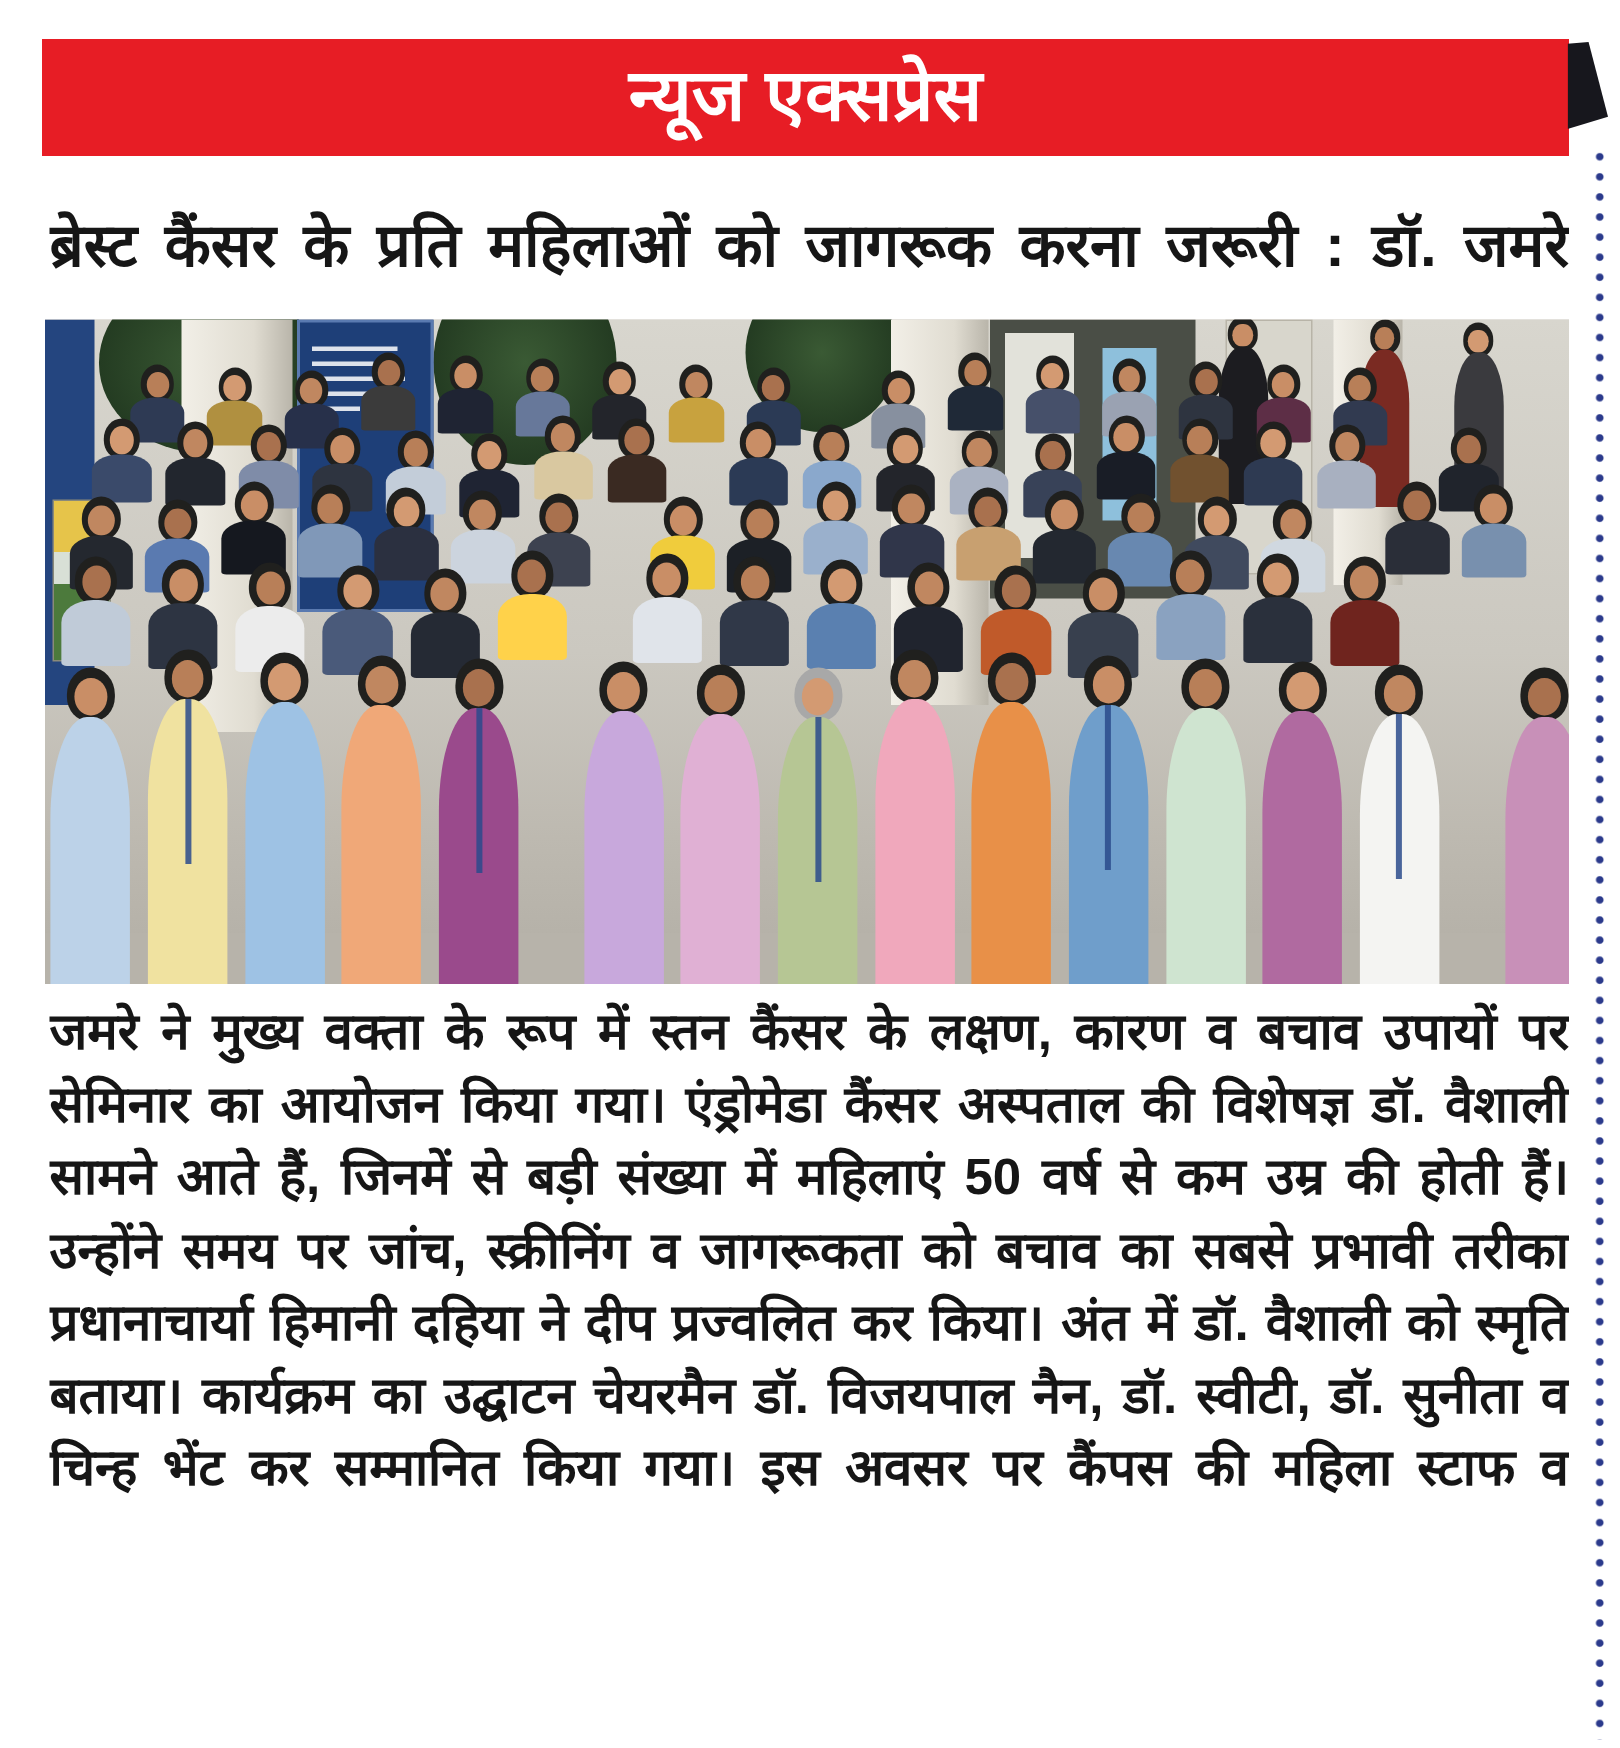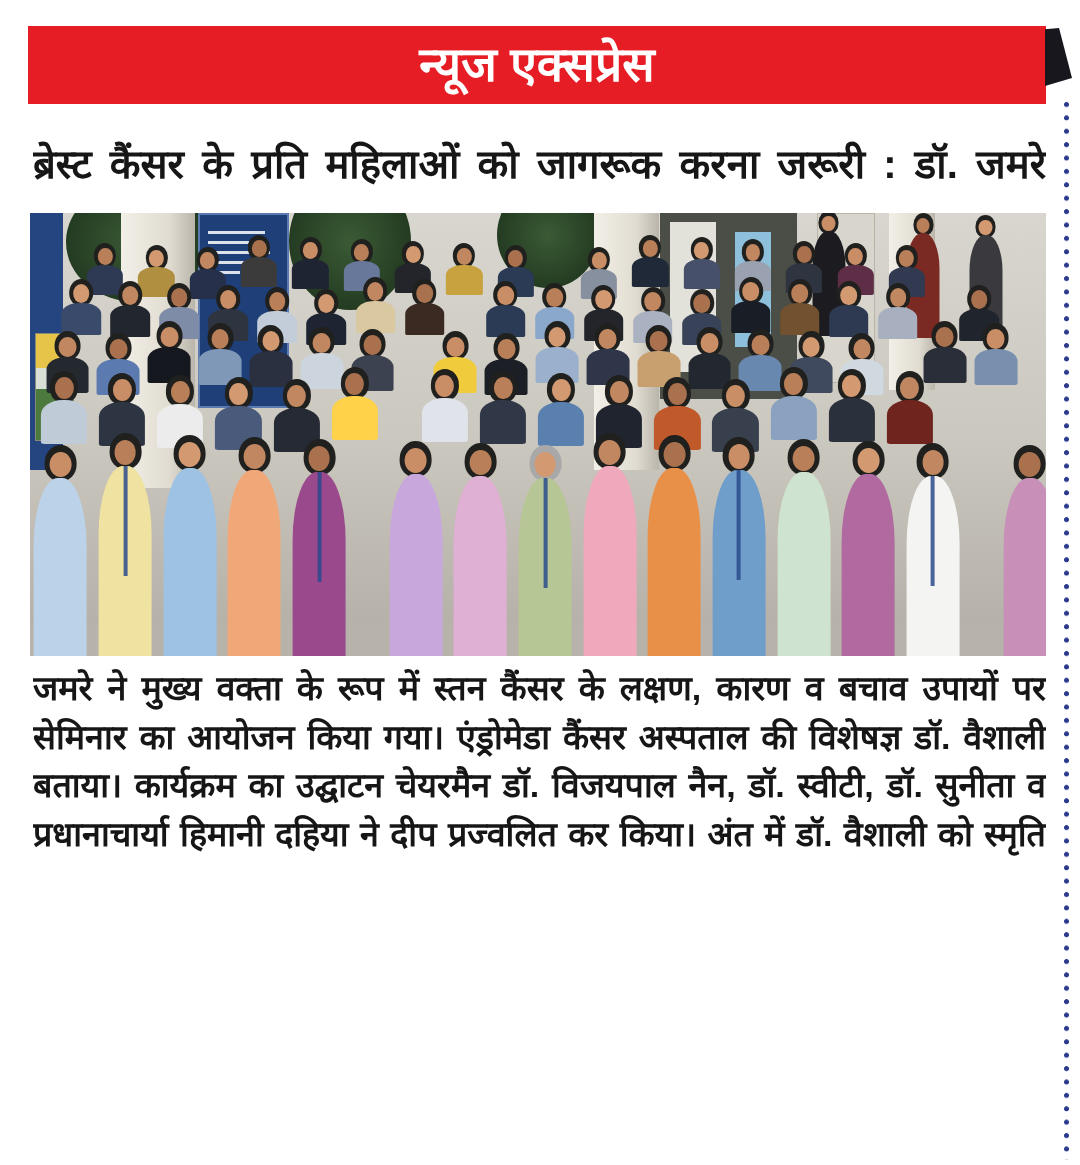--- a/index.html
+++ b/index.html
@@ -714,15 +714,18 @@
           <div class="p-face" style="background: rgb(169, 113, 78);"></div>
         </div>
         <div class="p-body" style="width: 52.8px; height: 200px; background: rgb(200, 144, 184);"></div>
       </div>
     </div>
 </div>
 
 <div class="article" id="article">
     <div class="body-line">जमरे ने मुख्य वक्ता के रूप में स्तन कैंसर के लक्षण, कारण व बचाव उपायों पर</div>
     <div class="body-line">सेमिनार का आयोजन किया गया। एंड्रोमेडा कैंसर अस्पताल की विशेषज्ञ डॉ. वैशाली</div>
+    <div class="body-line">सामने आते हैं, जिनमें से बड़ी संख्या में महिलाएं 50 वर्ष से कम उम्र की होती हैं।</div>
+    <div class="body-line">उन्होंने समय पर जांच, स्क्रीनिंग व जागरूकता को बचाव का सबसे प्रभावी तरीका</div>
+    <div class="body-line">प्रधानाचार्या हिमानी दहिया ने दीप प्रज्वलित कर किया। अंत में डॉ. वैशाली को स्मृति</div>
     <div class="body-line">बताया। कार्यक्रम का उद्घाटन चेयरमैन डॉ. विजयपाल नैन, डॉ. स्वीटी, डॉ. सुनीता व</div>
-    <div class="body-line">प्रधानाचार्या हिमानी दहिया ने दीप प्रज्वलित कर किया। अंत में डॉ. वैशाली को स्मृति</div>
+    <div class="body-line">चिन्ह भेंट कर सम्मानित किया गया। इस अवसर पर कैंपस की महिला स्टाफ व</div>
   </div>
 
 </body></html>

